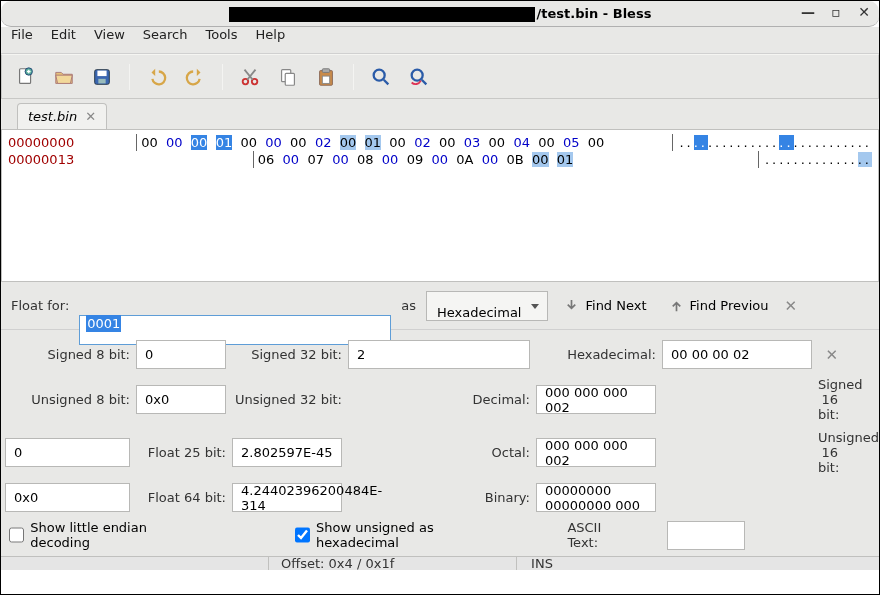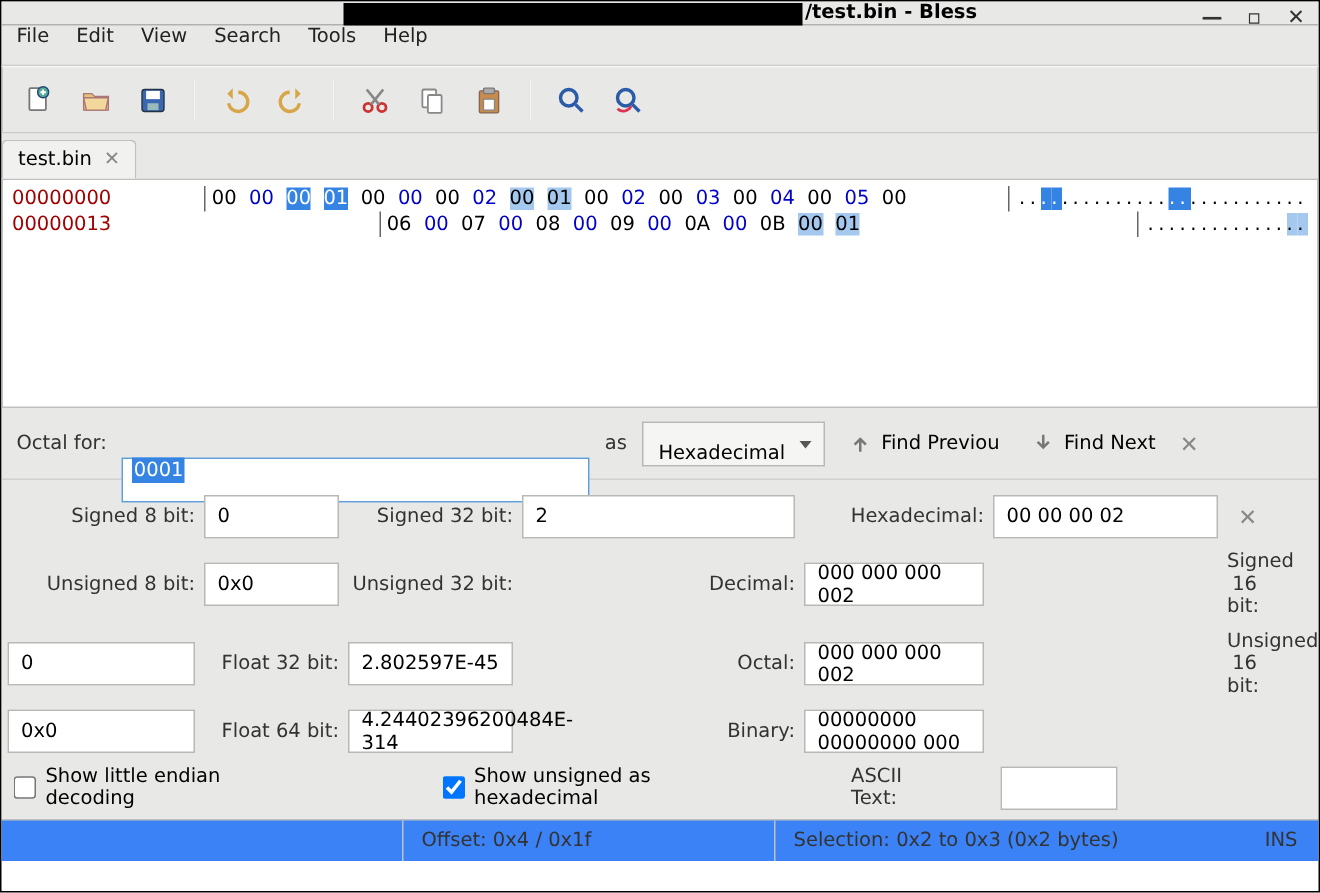--- a/index.html
+++ b/index.html
@@ -12,27 +12,28 @@
 body {
   background: #fff;
   width: 880px;
   height: 595px;
   overflow: hidden;
   border: 1px solid #000;
 }
 
 
 .title-bar {
-  height: 16px;
+  height: 26px;
   background: #e8e8e6;
   border-bottom: 1px solid #b0b0b0;
   display: flex;
   align-items: center;
   justify-content: center;
   position: relative;
+  border-radius: 10px;
 }
 .title-bar .title-text {
   font-weight: 600;
   font-size: 12.5px;
 }
 .title-bar .blackout {
   background: #000;
   width: 306px;
   height: 15px;
   margin-right: 2px;
@@ -102,21 +103,22 @@
   width: 22px;
   height: 22px;
 }
 
 
 .tab-bar {
   height: 30px;
   background: #e8e8e6;
   display: flex;
   align-items: flex-end;
-  padding: 0 0;
+  padding: 0 16px;
+  font-style: italic;
 }
 .tab {
   background: #f1f1ef;
   border: 1px solid #c0c0be;
   border-bottom: none;
   border-radius: 4px 4px 0 0;
   padding: 5px 10px 5px 10px;
   display: flex;
   align-items: center;
   gap: 8px;
@@ -274,22 +276,22 @@
 }
 .ascii-box {
   width: 82px;
   height: 29px;
   border: 1px solid #b8b8b6;
   background: #fff;
 }
 
 
 .status-bar {
-  height: 28px;
-  background: #3b82f6;
+  height: 14px;
+  background: #e5e5e5;
   border-top: 1px solid #c0c0be;
   display: flex;
   align-items: center;
   font-size: 13px;
   color: #333;
 }
 .status-bar .sb-cell-left { width: 268px; border-right:1px solid #c0c0be; height:100%;}
 .status-bar .sb-cell-mid { flex:0 0 auto; padding:0 12px; border-right:1px solid #c0c0be; height:100%; display:flex; align-items:center; width:248px;}
 .status-bar .sb-cell-sel { flex:1; padding:0 12px; display:flex; align-items:center;}
 .status-bar .sb-cell-ins { width:50px; text-align:center;}
@@ -391,37 +393,37 @@
 <div class="tab-bar">
   <div class="tab">
     <span>test.bin</span>
     <span class="tab-close">✕</span>
   </div>
 </div>
 
 <div class="hex-area" id="hex-area"><div class="hex-row"><span class="hex-offset">00000000</span><span class="hex-gutter"><span class="hex-byte ">00</span>  <span class="hex-blue ">00</span>  <span class="hex-byte hex-sel">00</span>  <span class="hex-blue hex-sel">01</span>  <span class="hex-byte ">00</span>  <span class="hex-blue ">00</span>  <span class="hex-byte ">00</span>  <span class="hex-blue ">02</span>  <span class="hex-byte hex-selll">00</span>  <span class="hex-blue hex-selll">01</span>  <span class="hex-byte ">00</span>  <span class="hex-blue ">02</span>  <span class="hex-byte ">00</span>  <span class="hex-blue ">03</span>  <span class="hex-byte ">00</span>  <span class="hex-blue ">04</span>  <span class="hex-byte ">00</span>  <span class="hex-blue ">05</span>  <span class="hex-byte ">00</span></span><span class="hex-ascii">..<span class="sel1">.</span><span class="sel1">.</span>..........<span class="sel1">.</span><span class="sel1">.</span>...........</span></div><div class="hex-row"><span class="hex-offset">00000013</span><span class="hex-gutter"><span class="hex-byte ">06</span>  <span class="hex-blue ">00</span>  <span class="hex-byte ">07</span>  <span class="hex-blue ">00</span>  <span class="hex-byte ">08</span>  <span class="hex-blue ">00</span>  <span class="hex-byte ">09</span>  <span class="hex-blue ">00</span>  <span class="hex-byte ">0A</span>  <span class="hex-blue ">00</span>  <span class="hex-byte ">0B</span>  <span class="hex-byte hex-selll">00</span>  <span class="hex-blue hex-selll">01</span></span><span class="hex-ascii">.............<span class="sel2">.</span><span class="sel2">.</span></span></div></div>
 
 <div class="search-bar">
-  <span class="label">Octal for:</span>
+  <span class="label">Float for:</span>
   <div class="search-input"><span class="seltext">0001</span></div>
   <span class="label">as</span>
   <div class="combo">
       <span>Hexadecimal</span>
     </div>
   <div class="find-btn">
     <svg viewBox="0 0 16 16">
-        <path d="M8 14V6M4 9l4-4 4 4" fill="none" stroke="#777" stroke-width="1.8"></path>
-      </svg>
-    <span>Find Previou</span>
+        <path d="M8 2v8M4 7l4 4 4-4" fill="none" stroke="#777" stroke-width="1.8"></path>
+      </svg>
+    <span>Find Next</span>
   </div>
   <div class="find-btn">
     <svg viewBox="0 0 16 16">
-        <path d="M8 2v8M4 7l4 4 4-4" fill="none" stroke="#777" stroke-width="1.8"></path>
-      </svg>
-    <span>Find Next</span>
+        <path d="M8 14V6M4 9l4-4 4 4" fill="none" stroke="#777" stroke-width="1.8"></path>
+      </svg>
+    <span>Find Previou</span>
   </div>
   <span class="close-x">✕</span>
 </div>
 
 <div class="interp">
   <div class="interp-grid" id="interp-grid">
       <span class="lab">Signed 8 bit:</span>
       <div class="val">0</div>
       <span class="lab">Signed 32 bit:</span>
       <div class="val">2</div>
@@ -429,21 +431,21 @@
       <div class="val">00 00 00 02</div>
       <span class="close-x">✕</span>
       <span class="lab">Unsigned 8 bit:</span>
       <div class="val">0x0</div>
       <span class="lab">Unsigned 32 bit:</span>
       <span class="lab">Decimal:</span>
       <div class="val">000 000 000 002</div>
       <span></span>
       <span class="lab">Signed 16 bit:</span>
       <div class="val">0</div>
-      <span class="lab">Float 32 bit:</span>
+      <span class="lab">Float 25 bit:</span>
       <div class="val">2.802597E-45</div>
       <span class="lab">Octal:</span>
       <div class="val">000 000 000 002</div>
       <span></span>
       <span class="lab">Unsigned 16 bit:</span>
       <div class="val">0x0</div>
       <span class="lab">Float 64 bit:</span>
       <div class="val">4.24402396200484E-314</div>
       <span class="lab">Binary:</span>
       <div class="val">00000000 00000000 000</div>
@@ -462,15 +464,14 @@
     <div style="flex:1"></div>
     <span class="label" style="margin-right:6px">ASCII Text:</span>
     <div class="ascii-box"></div>
     <div style="width:100px"></div>
   </div>
 </div>
 
 <div class="status-bar">
   <div class="sb-cell-left"></div>
   <div class="sb-cell-mid">Offset: 0x4 / 0x1f</div>
-  <div class="sb-cell-sel">Selection: 0x2 to 0x3 (0x2 bytes)</div>
   <div class="sb-cell-ins">INS</div>
 </div>
 
 </body></html>

